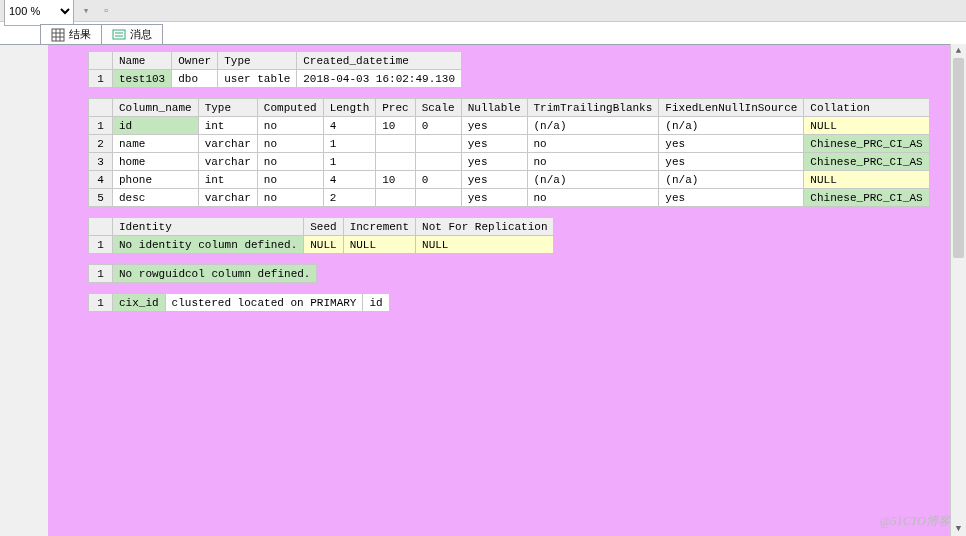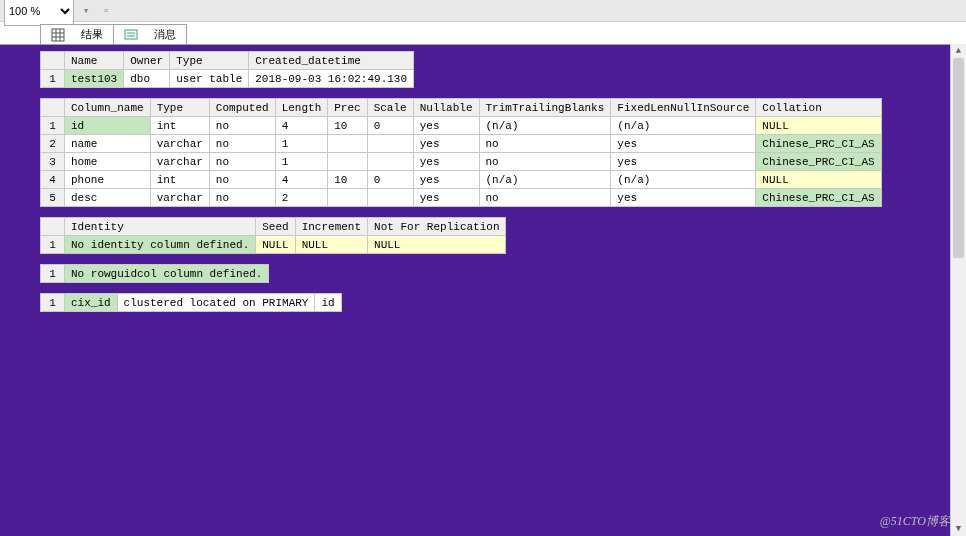--- a/index.html
+++ b/index.html
@@ -40,31 +40,32 @@
     padding:2px 0 0 40px;
     display:flex;
     gap:0;
   }
   .tab {
     border:1px solid #9ca3af;
     border-bottom:none;
     padding:2px 10px;
     background:#fdfdfd;
     margin-right:-1px;
-    display:flex; align-items:center; gap:16px;
+    display:flex; align-items:center; gap:4px;
     position:relative;
     font-family: SimSun, "Microsoft YaHei";
   }
   .tab.active { background:#fff; z-index:2;}
   .tab .ticon { width:14px;height:14px; display:inline-block;}
   .pane {
-    background:#4c1d95; 
+    background:#f0abfc; 
     padding:6px 6px 20px 40px;
     height: calc(536px - 22px - 22px);
     overflow:auto;
+    margin-left:48px;
   }
   .grid-block { margin-bottom:10px; }
   table.grid {
     border-collapse:collapse;
     font-family:"Courier New", SimSun, monospace;
     font-size:11px;
     background:#fff;
   }
   table.grid th, table.grid td {
     border:1px solid #c8c8c8;
@@ -144,21 +145,21 @@
         <th>Name</th>
         <th>Owner</th>
         <th>Type</th>
         <th>Created_datetime</th>
       </tr>
       <tr>
         <td class="rownum">1</td>
         <td class="hl-green">test103</td>
         <td>dbo</td>
         <td>user table</td>
-        <td>2018-09-03 16:02:49.130</td>
+        <td>2018-04-03 16:02:49.130</td>
       </tr>
     </tbody>
       </table>
   </div>
 
   <div class="grid-block">
     <table class="grid">
       <tbody>
           <tr>
         <th></th>

